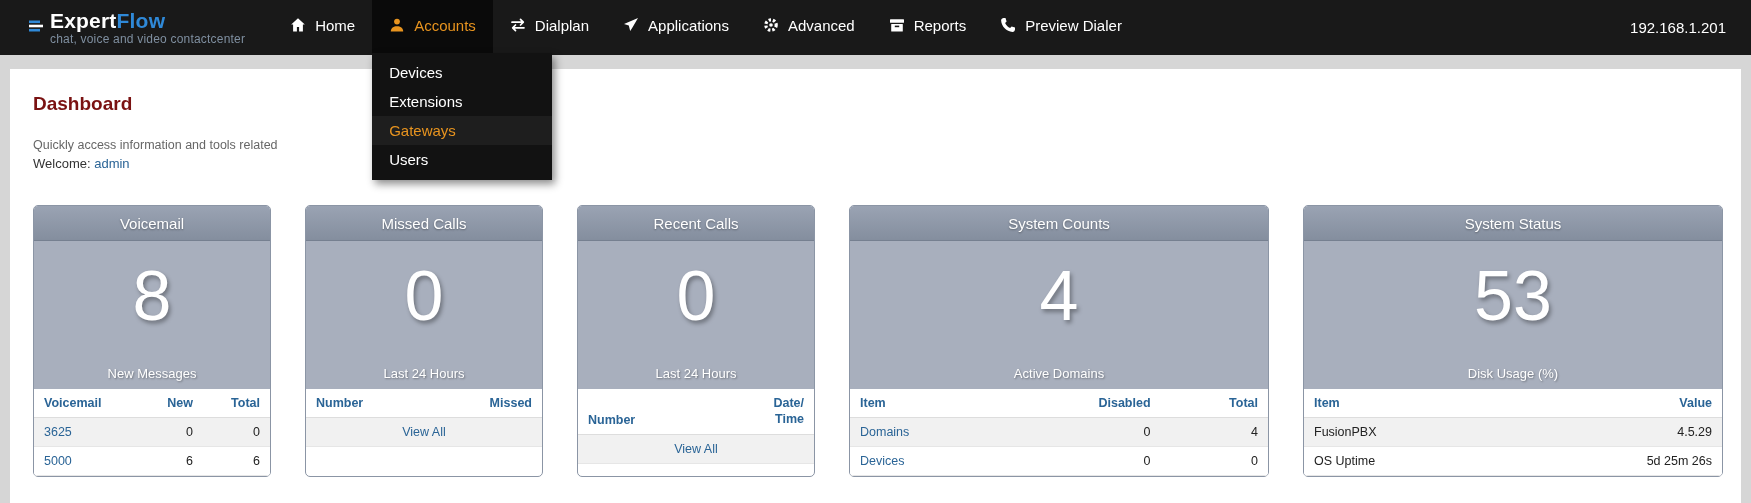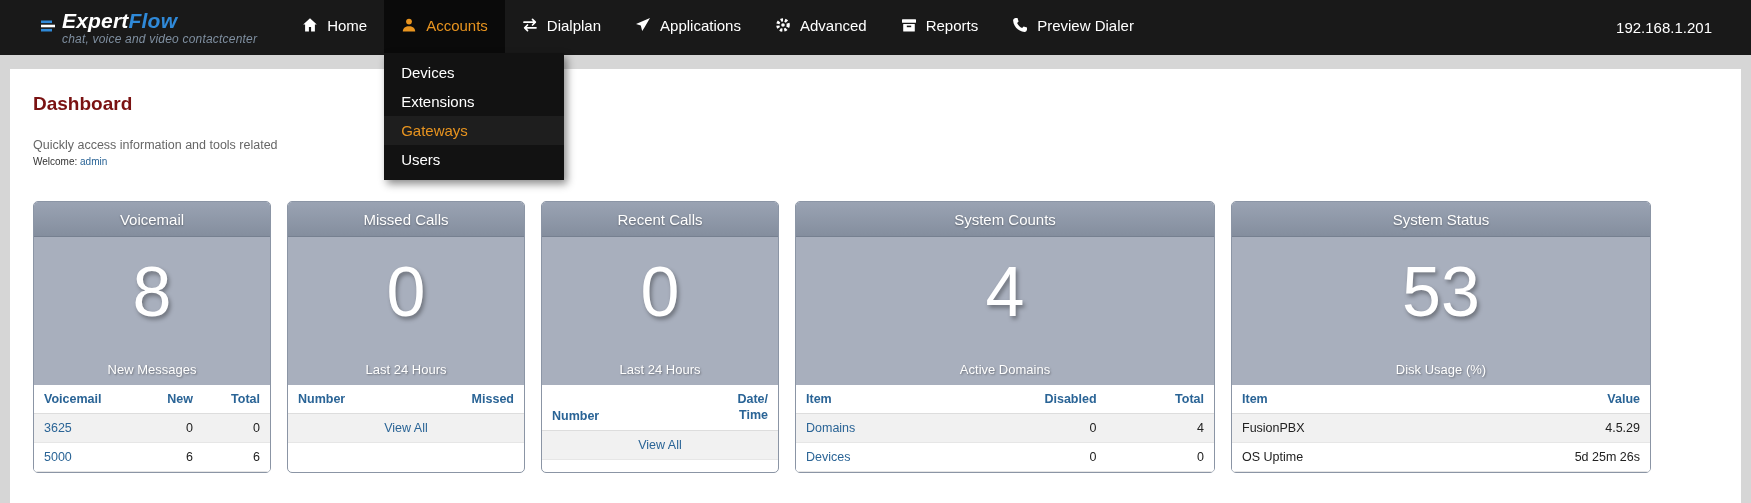--- a/index.html
+++ b/index.html
@@ -8,37 +8,37 @@
     background: #d6d6d6;
     font-family: "Liberation Sans", sans-serif;
   }
 
   
   .navbar {
     height: 55px; background: #191919; color: #fff;
     display: flex; align-items: center;
     position: relative; z-index: 20;
   }
-  .logo { display: flex; align-items: center; padding-left: 40px; min-width: 185px; font-style: italic; }
+  .logo { display: flex; align-items: center; padding-left: 28px; min-width: 185px; }
   .logo-icon { margin-right: 6px; }
   .logo-textblock { display: flex; flex-direction: column; line-height: 1; }
   .brand { font-size: 21px; font-weight: bold; letter-spacing: .2px; }
   .brand .flow { color: #2f89d8; }
   .tagline { font-size: 12px; color: #7f8fa0; margin-top: 2px; letter-spacing: .2px; }
 
   .nav-items { display: flex; height: 60px; margin-left: 28px; }
   .nav-item {
     display: flex; align-items: center; height: 55px;
     padding: 0 17px; font-size: 15px; color: #fff; cursor: pointer;
     position: relative; white-space: nowrap;
   }
   .nav-item .icon { margin-right: 9px; display: inline-flex; }
   .nav-item.active { color: #e8941f; background: #0a0a0a; }
 
-  .navbar-ip { margin-left: auto; padding-right: 39px; font-size: 15px; color: #fff; }
+  .navbar-ip { margin-left: auto; padding-right: 25px; font-size: 15px; color: #fff; }
 
   
   .dropdown {
     position: absolute; top: 55px; left: 0; width: 180px;
     background: #121212; padding: 5px 0 6px 0;
     box-shadow: 3px 4px 8px rgba(0,0,0,.45);
     z-index: 30;
   }
   .dropdown-item {
     display: block; padding: 6px 17px; font-size: 15px; color: #fff;
@@ -50,25 +50,25 @@
   .main {
     background: #fff; margin: 14px 10px 0 10px;
     min-height: 434px; padding: 24px 0 0 23px;
     position: relative; z-index: 1;
   }
   .content { width: 1512px; }
 
   .page-header { display: flex; justify-content: space-between; align-items: flex-start; flex-direction: column; }
   .page-title { color: #7a1212; font-size: 19px; font-weight: bold; }
   .page-subtitle { color: #666; font-size: 12.5px; margin-top: 23px; }
-  .welcome { font-size: 10px; color: #333; margin-top: 4px; }
+  .welcome { font-size: 13px; color: #333; margin-top: 4px; }
   .welcome a { color: #2a6496; text-decoration: none; }
 
   
-  .cards { display: flex; gap: 16px; margin-top: 34px; }
+  .cards { display: flex; gap: 34px; margin-top: 34px; }
   .card {
     border: 1px solid #8b95a5; border-radius: 5px; overflow: hidden;
     background: #fff; flex: none;
   }
   .card.narrow { width: 238px; }
   .card.wide { width: 420px; }
   .card-header {
     height: 35px; line-height: 35px; text-align: center;
     color: #fff; font-size: 15px;
     background: linear-gradient(to bottom, #9aa3b3 0%, #848e9e 100%);

